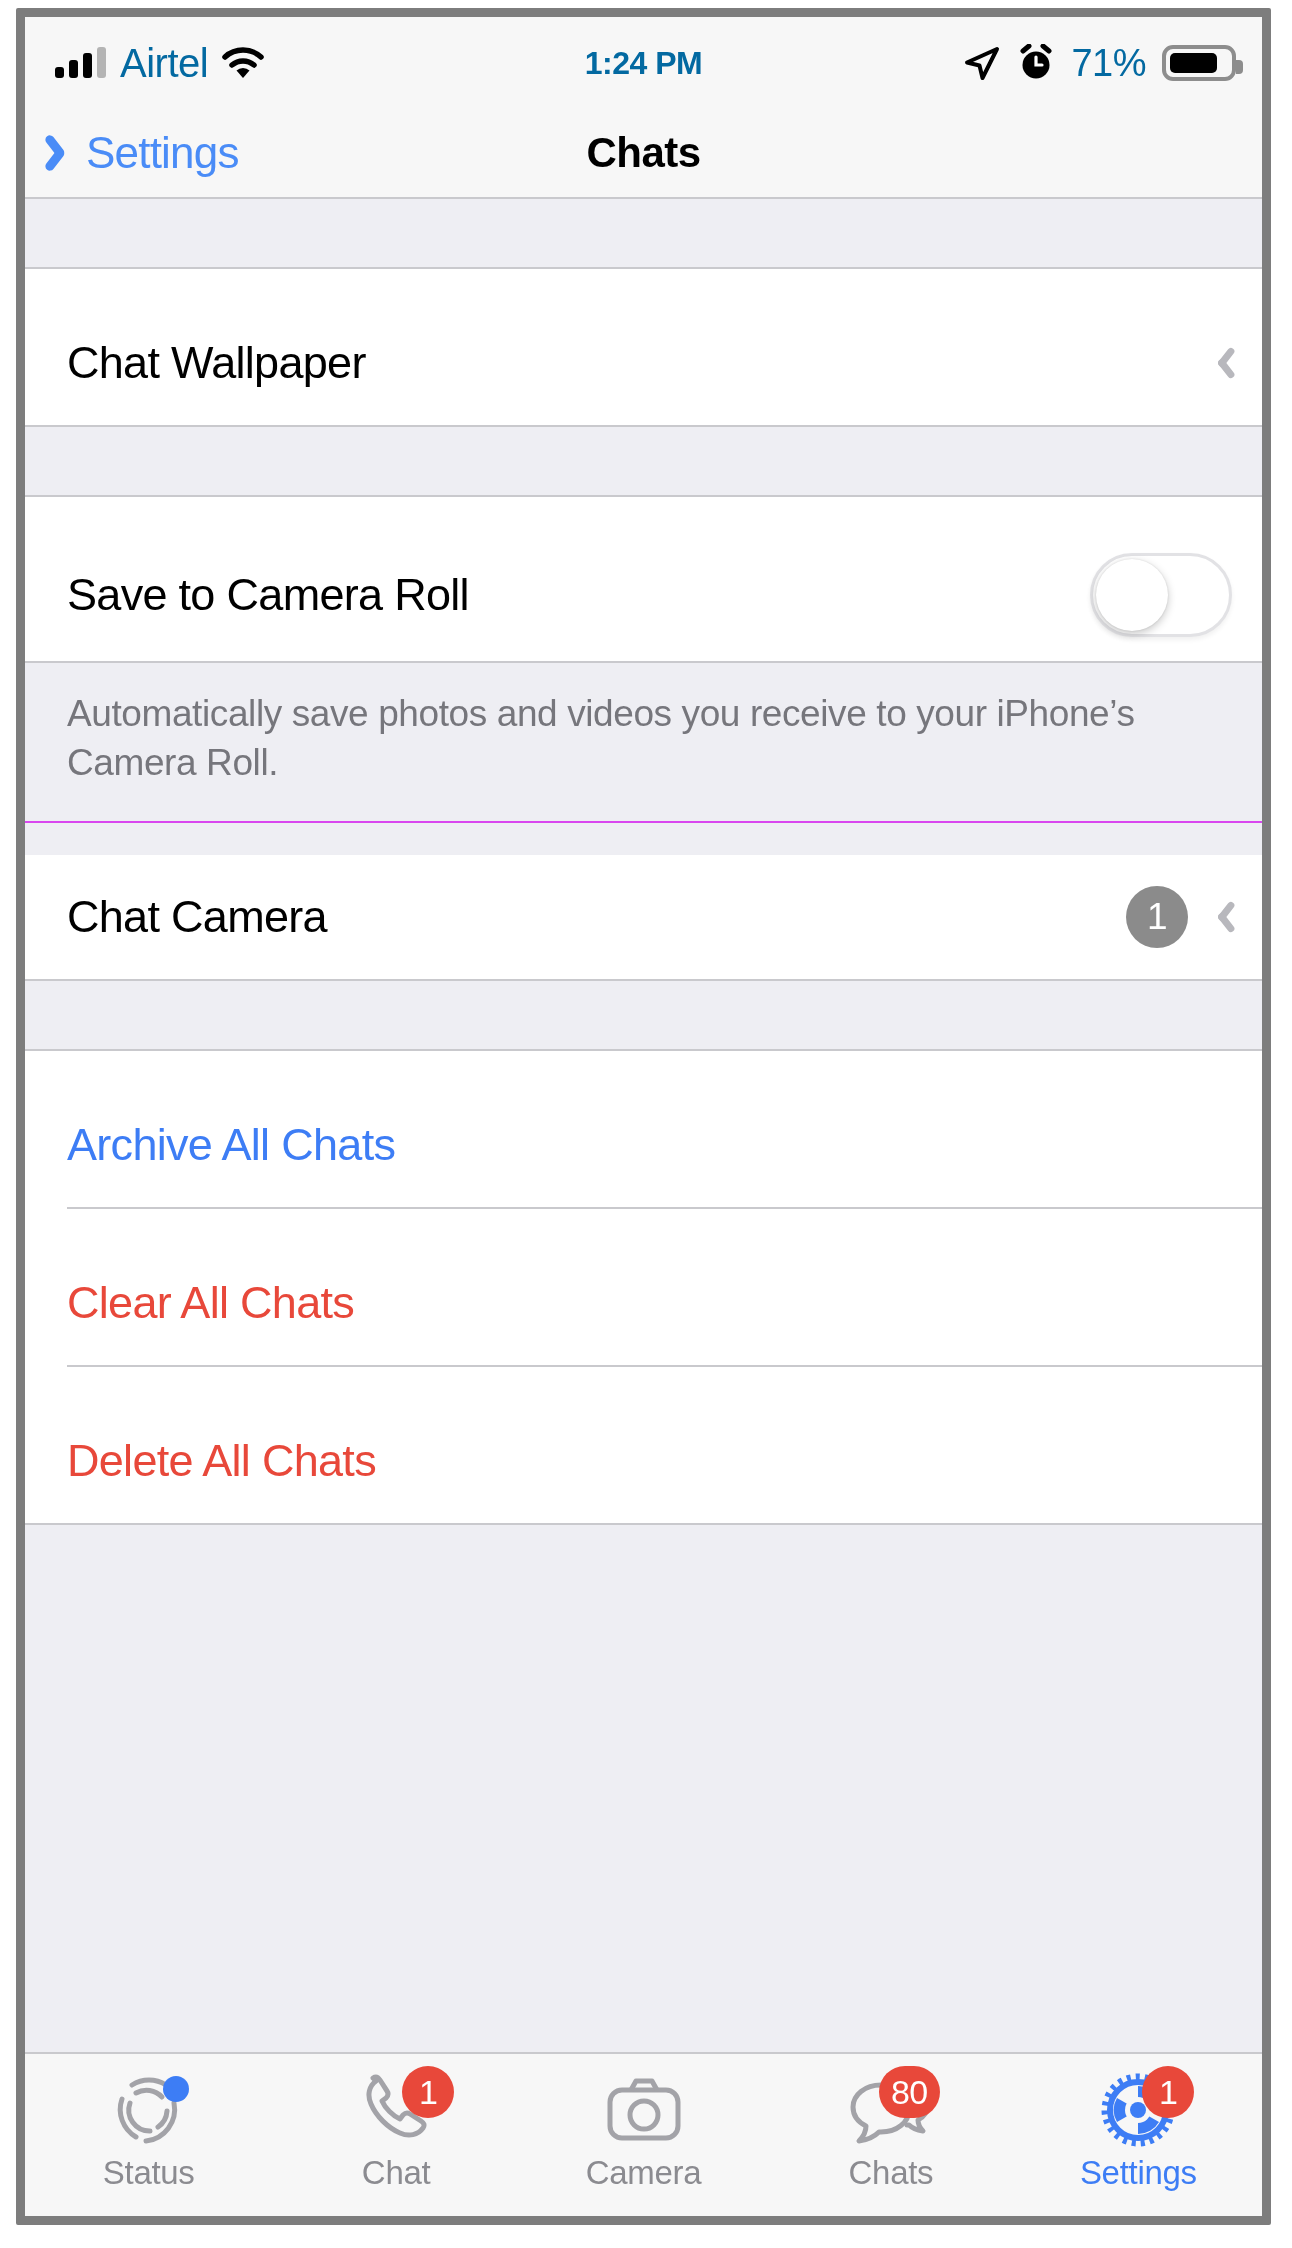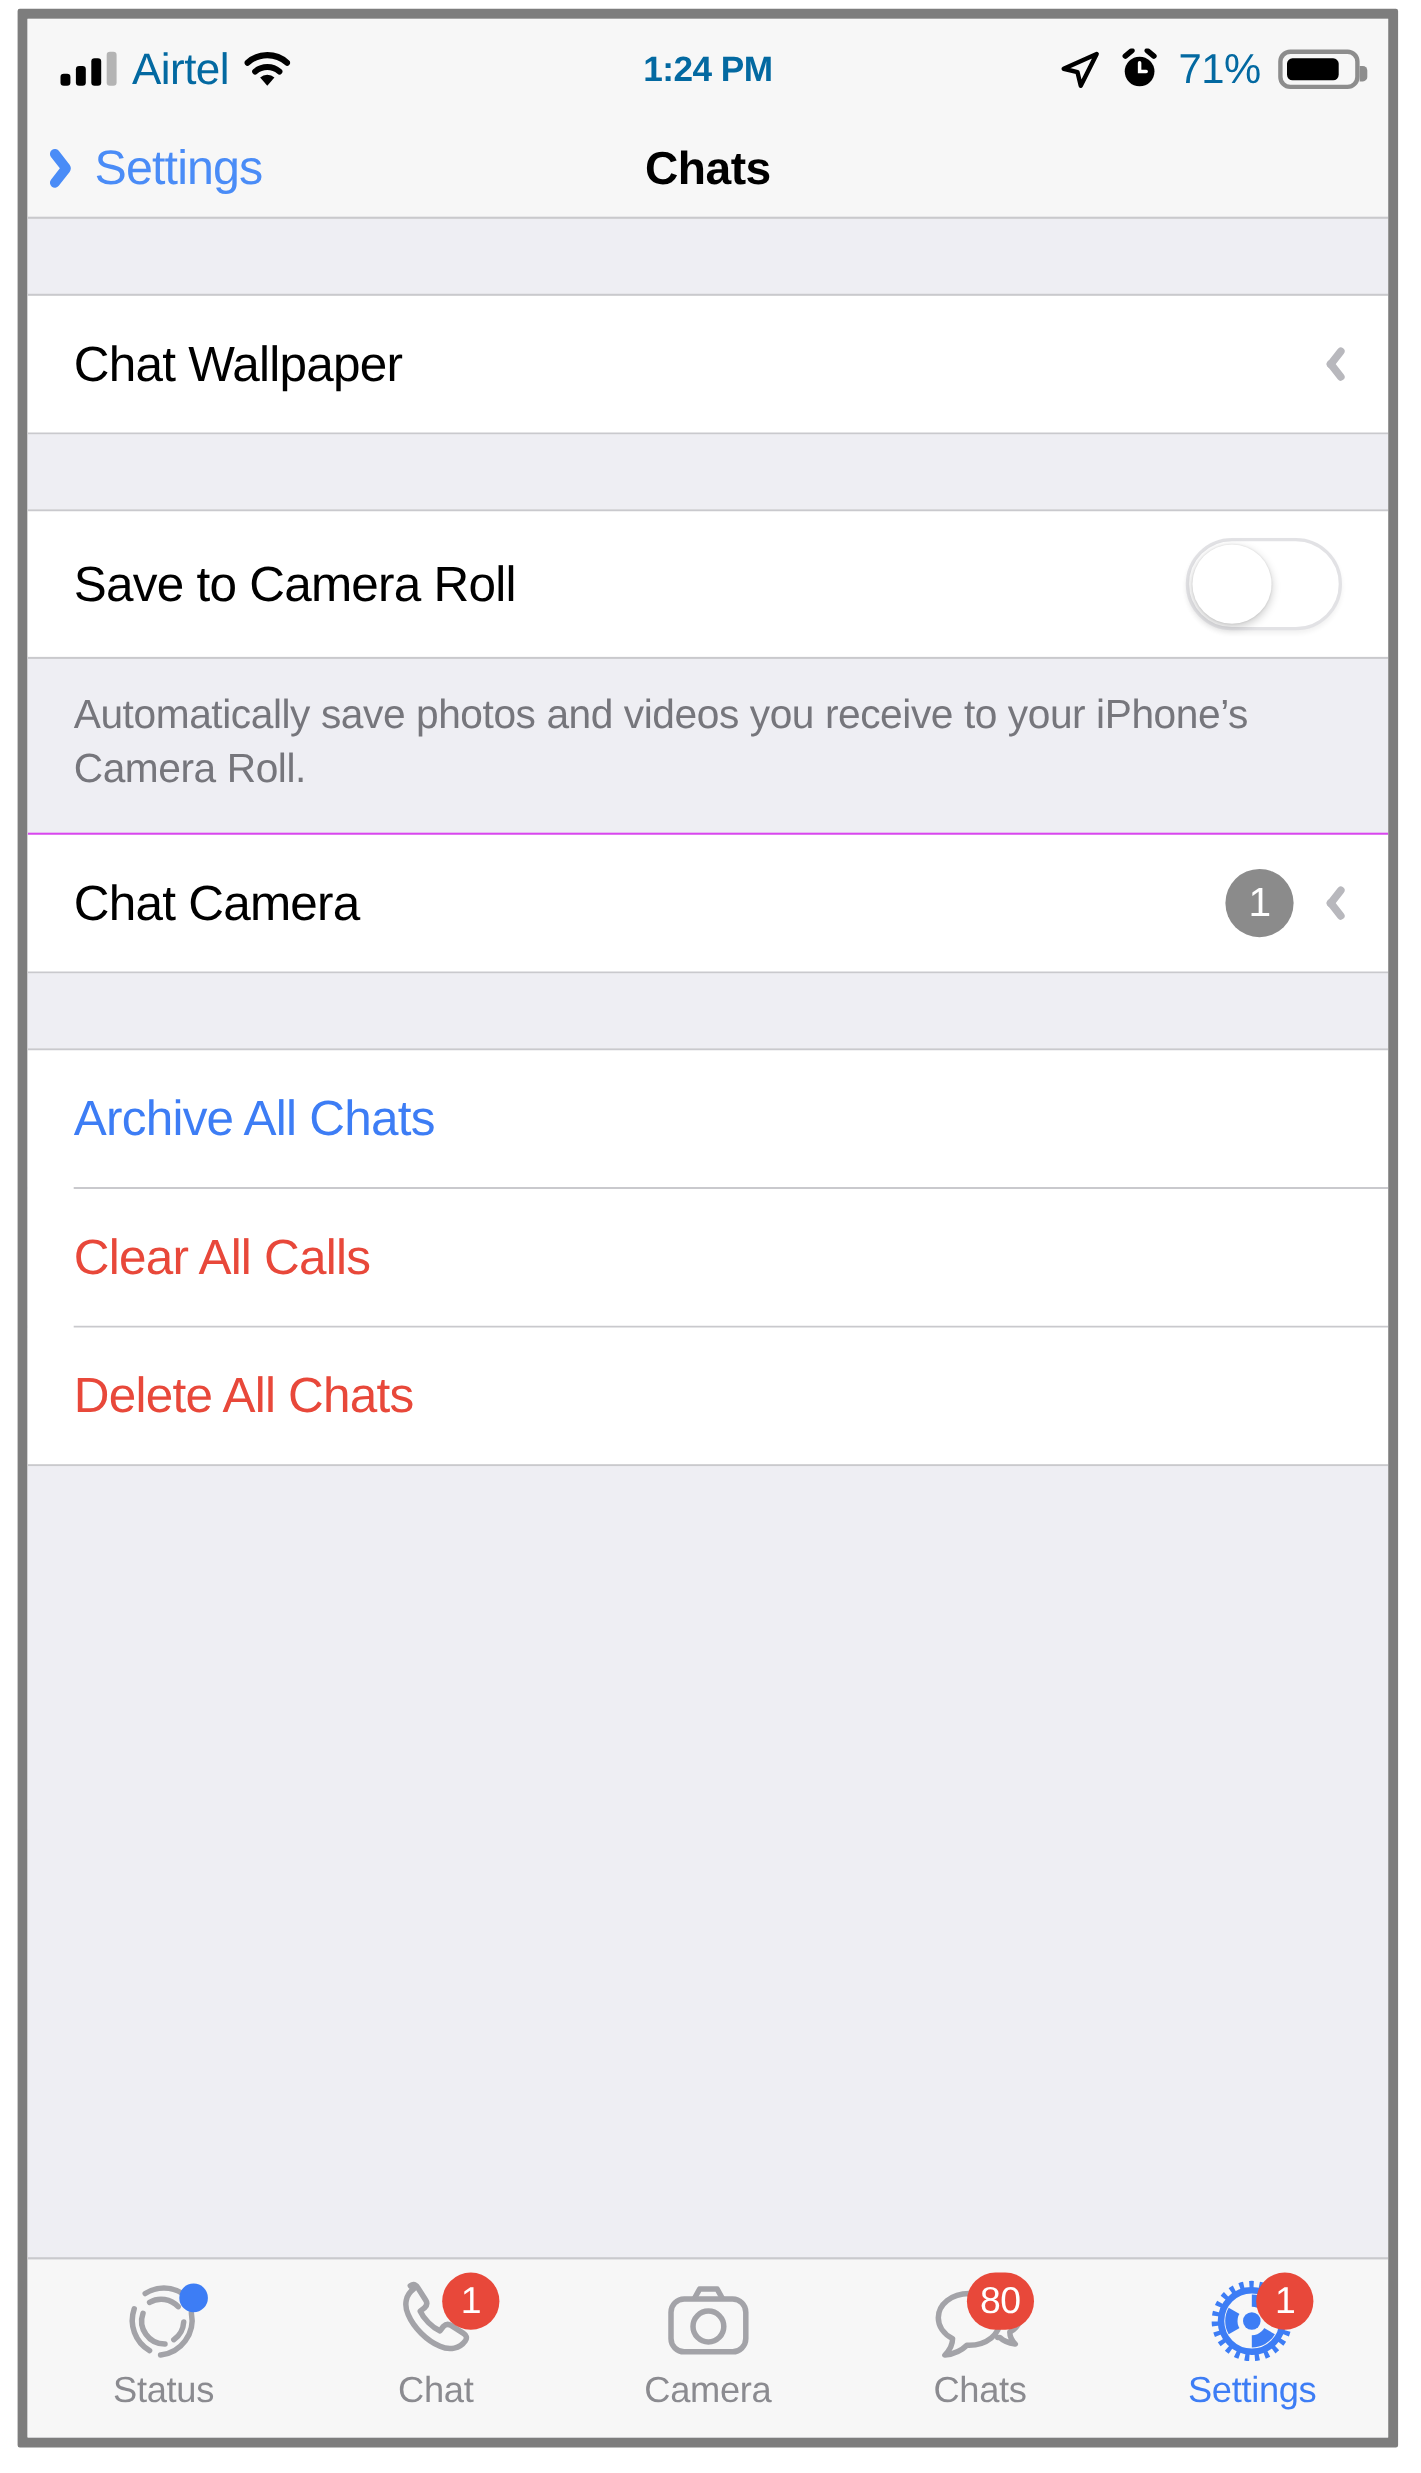--- a/index.html
+++ b/index.html
@@ -94,23 +94,24 @@
   .gap{ background:#eeeef3; }
   .group{
     background:#ffffff;
     border-top:2px solid #c9c9cd;
     border-bottom:2px solid #c9c9cd;
   }
   .row{
     position:relative;
     display:flex; align-items:center;
     height:124px;
-    padding:0 42px 0 42px;
+    padding:0 30px 0 42px;
     background:#ffffff;
     cursor:pointer;
+    margin-top:32px;
   }
   .row-label{
     font-size:45px; font-weight:400; color:#000; letter-spacing:-0.7px;
   }
   .row-label.blue{ color:#3d7df5; }
   .row-label.red{ color:#e8483a; }
   .row-right{ margin-left:auto; display:flex; align-items:center; gap:22px; }
   .sep{ height:2px; background:#c9c9cd; margin-left:42px; }
 
   .disclosure{ width:22px; height:38px; position:relative; flex:0 0 auto; }
@@ -278,21 +279,21 @@
     </div>
 
     <div class="gap" style="height:68px"></div>
 
     <div class="group">
       <div class="row">
         <span class="row-label blue">Archive All Chats</span>
       </div>
       <div class="sep"></div>
       <div class="row">
-        <span class="row-label red">Clear All Calls</span>
+        <span class="row-label red">Clear All Chats</span>
       </div>
       <div class="sep"></div>
       <div class="row">
         <span class="row-label red">Delete All Chats</span>
       </div>
     </div>
 
     <div class="gap" style="height:330px"></div>
   </div>
 

